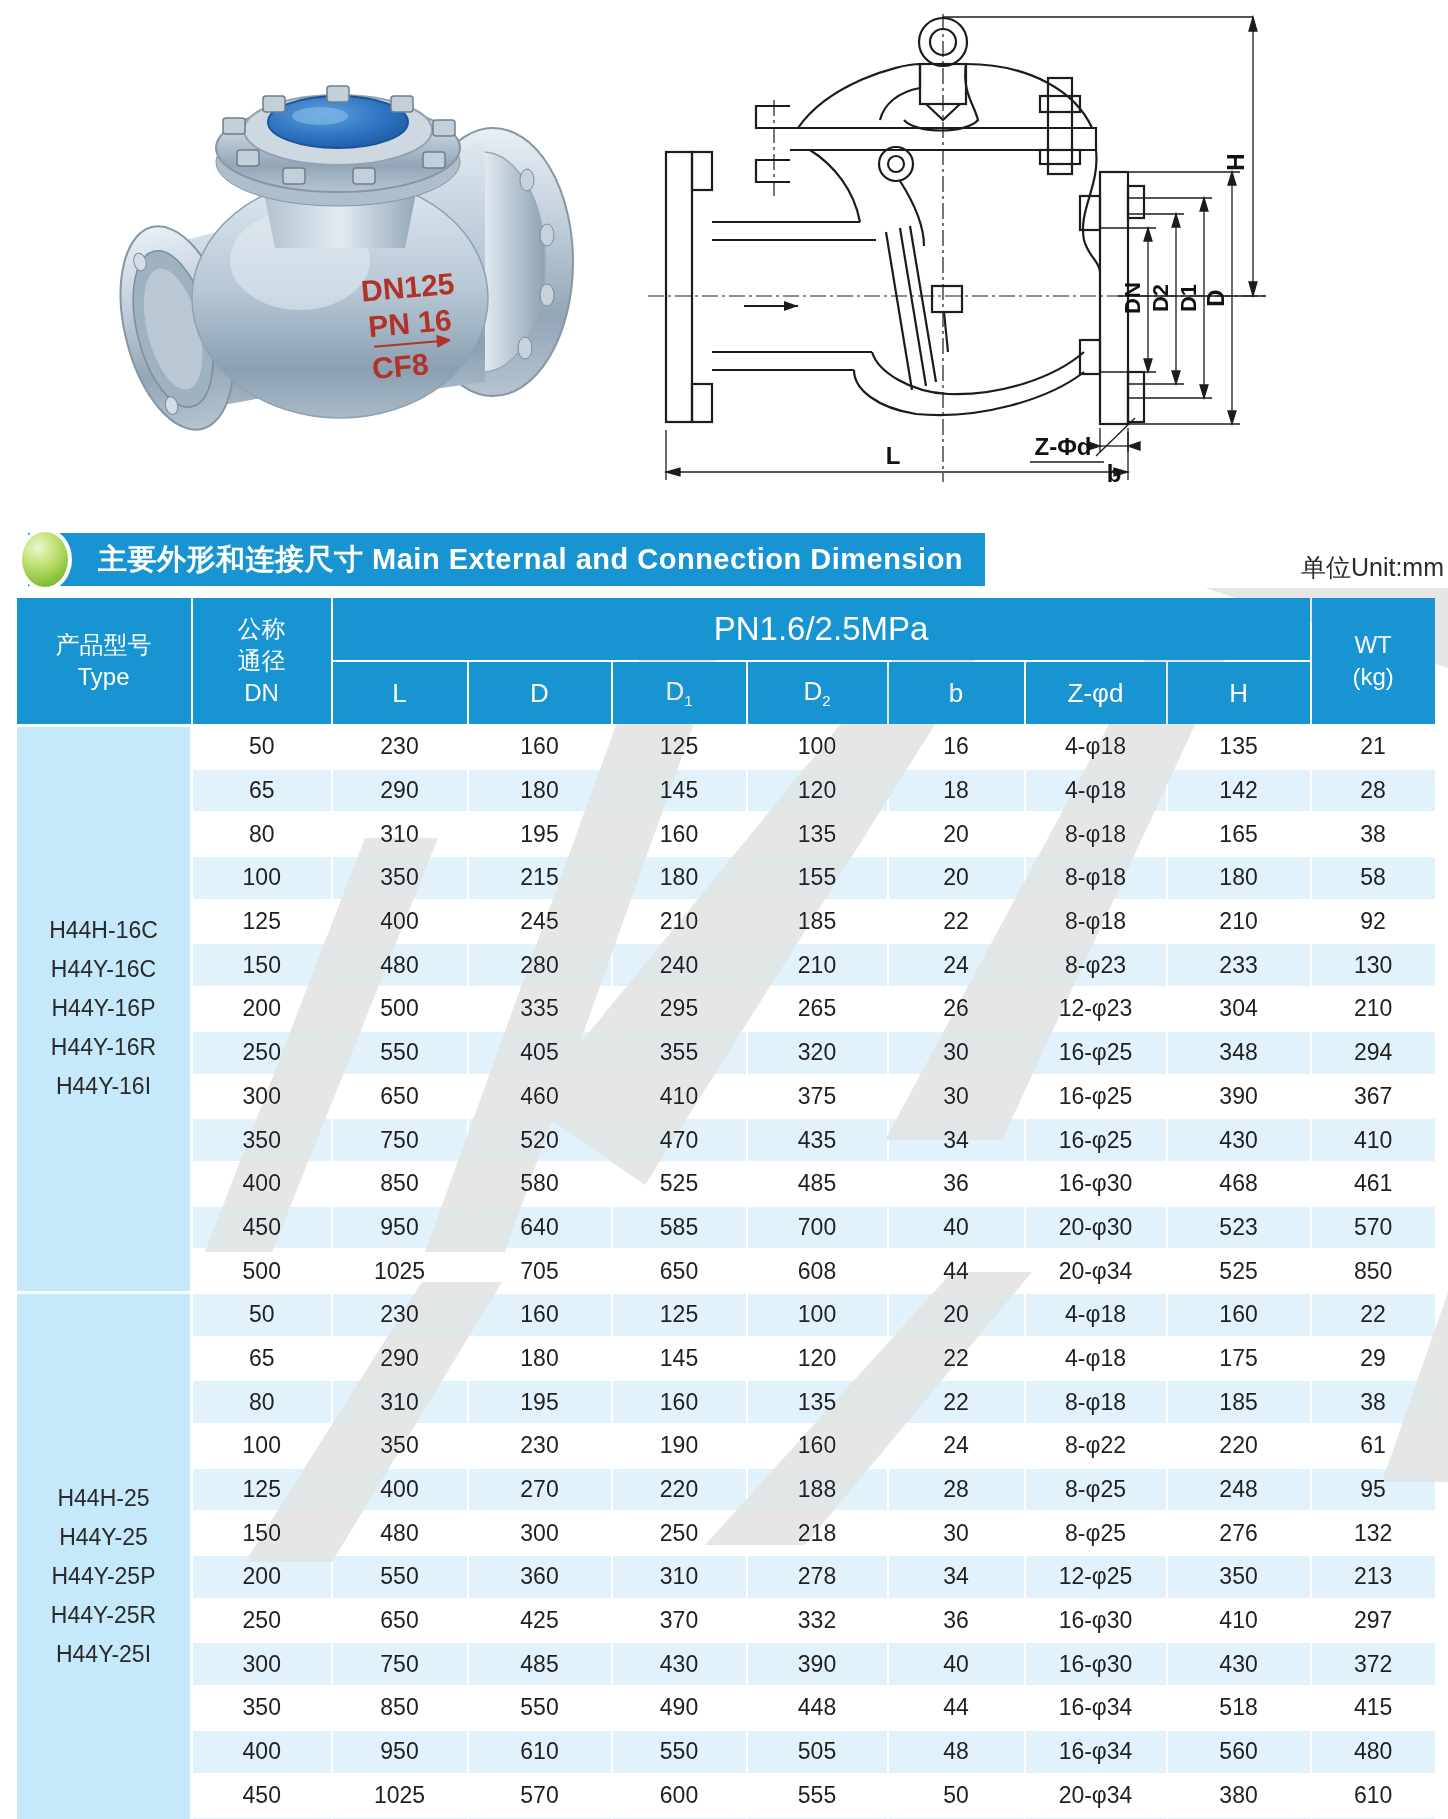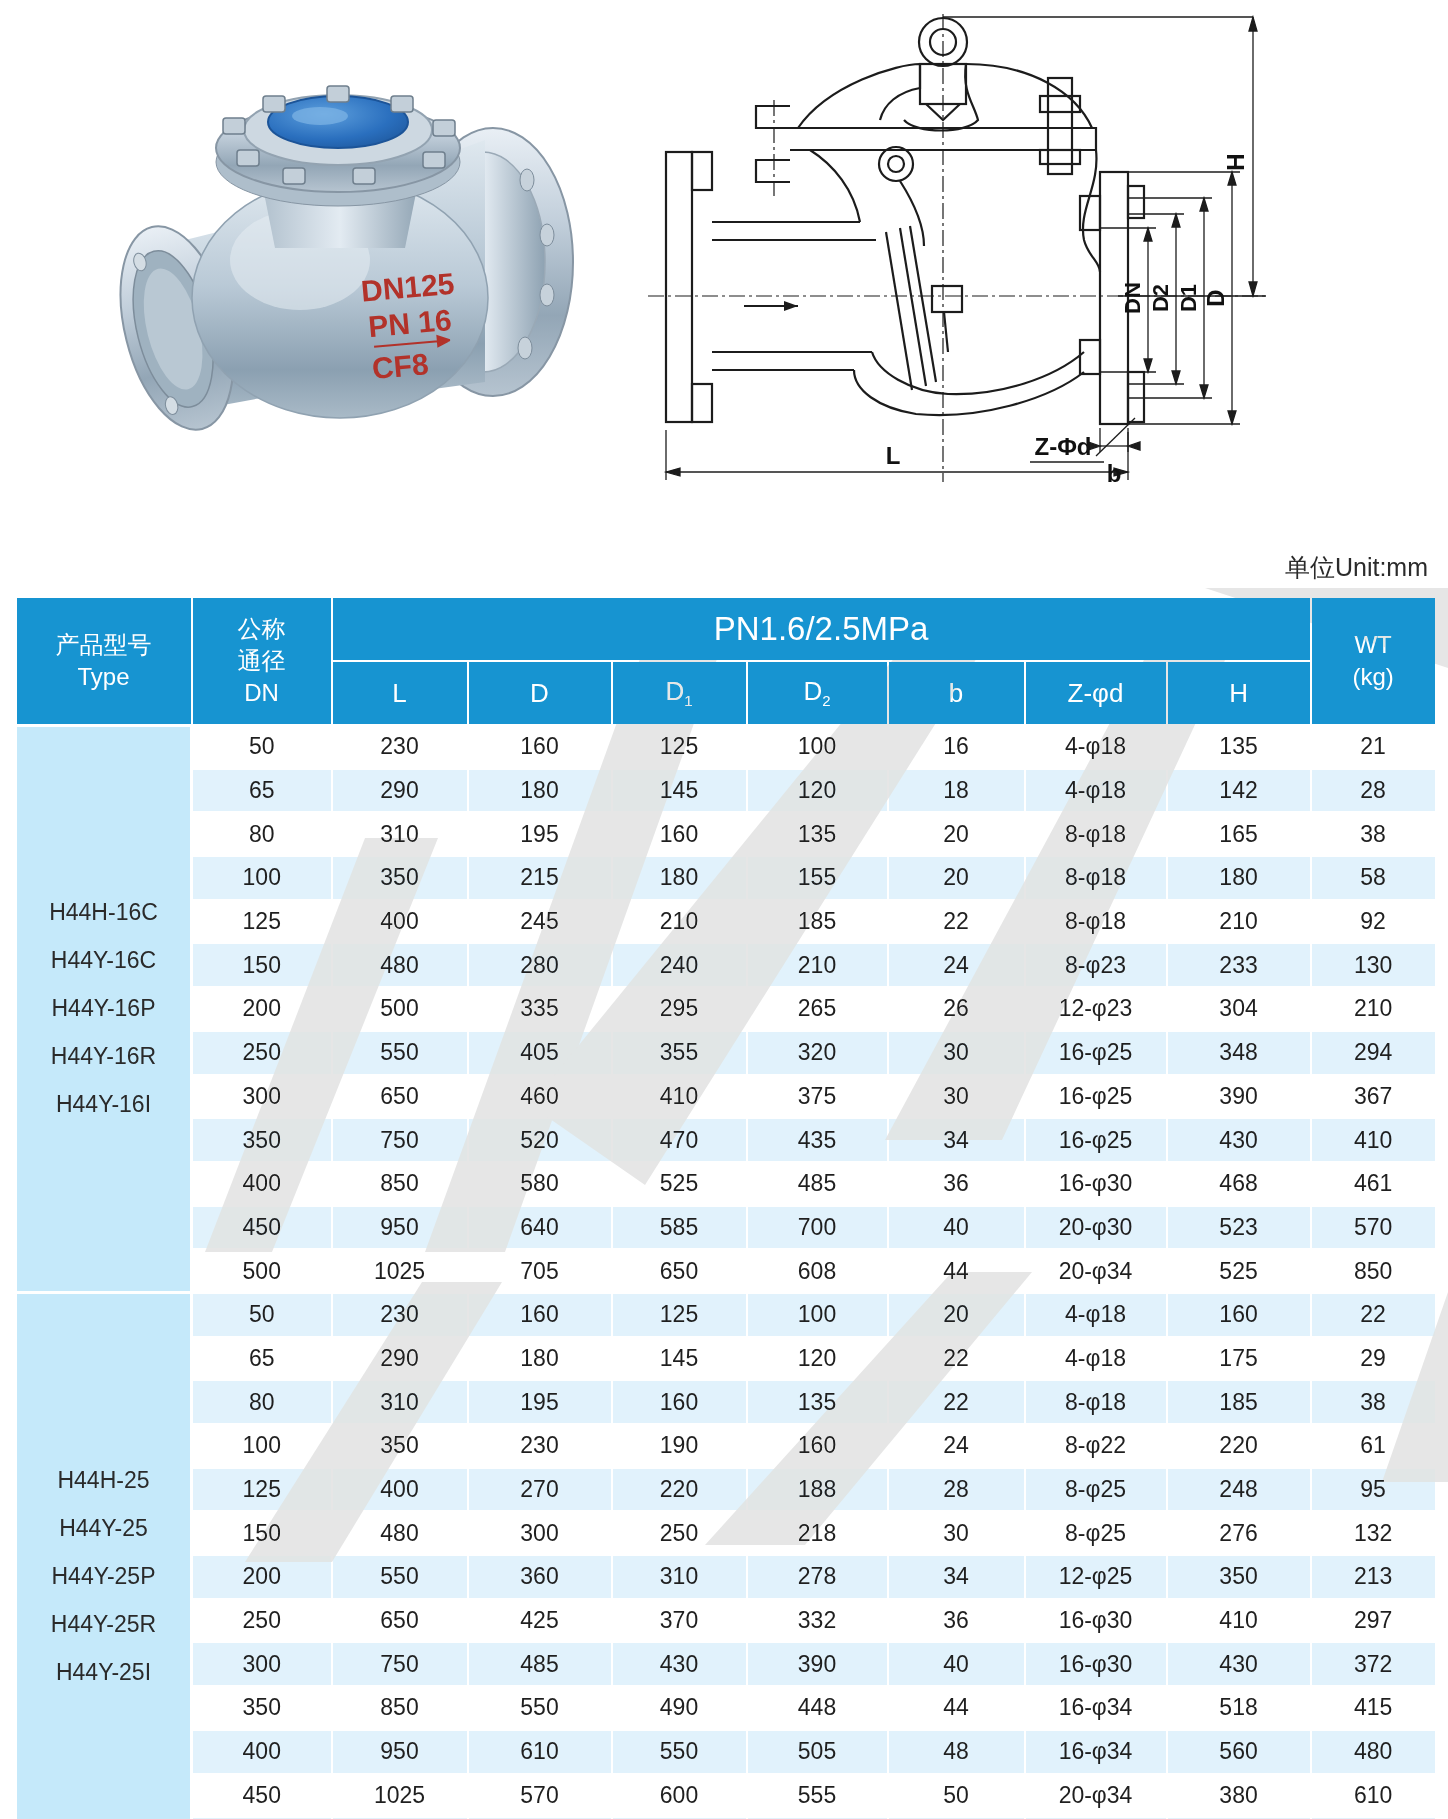--- a/index.html
+++ b/index.html
@@ -14,35 +14,35 @@
   .drawing text{font-family:"Liberation Sans",sans-serif;fill:#111;}
 
   
   .section-bar{position:absolute;left:28px;top:533px;width:957px;height:53px;
                background:#1794d1;display:flex;align-items:center;}
   .section-title{margin-left:70px;color:#fff;font-size:29px;font-weight:bold;letter-spacing:.5px;white-space:nowrap;}
   .ball{position:absolute;left:-10px;top:-5px;width:54px;height:63px;border-radius:50%;
         background:radial-gradient(circle at 35% 28%, #ecf7cd 0%, #bfe071 38%, #8cc440 70%, #6ea92f 100%);
         border:4px solid #fff;box-sizing:border-box;}
 
-  .unit-label{position:absolute;right:20px;top:551px;font-size:25px;color:#2b2b2b;}
+  .unit-label{position:absolute;right:4px;top:551px;font-size:25px;color:#2b2b2b;}
 
   
   .table-wrap{position:absolute;left:14px;top:596px;width:1420px;}
   table{border-collapse:collapse;table-layout:fixed;width:1420px;}
   th,td{padding:0;text-align:center;vertical-align:middle;}
   thead th{background:#1794d1;color:#fff;font-weight:normal;border:2px solid #fff;}
   .th-group{height:62px;font-size:33px;}
   .th-type,.th-dn,.th-wt{font-size:24px;line-height:1.32;}
   #dim-row th{height:62px;font-size:26px;}
   #dim-row th sub{font-size:15px;}
   tbody td{height:41.7px;font-size:23px;color:#1f1f1f;border:2px solid #fff;background:#fff;}
   tbody tr:nth-child(even) td:not(.type-cell){background:#e1f2fc;}
   tbody td.type-cell{background:#c5e9fa;border:3px solid #fff;}
-  .type-stack{display:flex;flex-direction:column;justify-content:center;gap:25px;}
+  .type-stack{display:flex;flex-direction:column;justify-content:center;gap:16px;}
   .type-label{font-size:23px;color:#2a2a2a;line-height:1;}
 
   
   .watermark{position:absolute;left:0;top:0;width:1448px;height:1819px;
              pointer-events:none;mix-blend-mode:darken;}
 </style>
 </head>
 <body>
 
 <div class="page">
@@ -236,20 +236,24 @@
       <text x="576" y="298" transform="rotate(-90 576,298)" text-anchor="middle">D</text>
       <text x="548" y="298" transform="rotate(-90 548,298)" text-anchor="middle" font-size="22">D1</text>
       <text x="520" y="298" transform="rotate(-90 520,298)" text-anchor="middle" font-size="22">D2</text>
       <text x="492" y="298" transform="rotate(-90 492,298)" text-anchor="middle" font-size="22">DN</text>
       <text x="415" y="455" text-anchor="middle">Z-Φd</text>
       <text x="466" y="482" text-anchor="middle">b</text>
       <text x="245" y="464" text-anchor="middle">L</text>
     </g>
   </svg>
 
+  <div class="section-bar">
+    <span class="ball"></span>
+    <span class="section-title">主要外形和连接尺寸 Main External and Connection Dimension</span>
+  </div>
   <div class="unit-label">单位Unit:mm</div>
 
   <div class="table-wrap">
     <table>
       <colgroup>
         <col style="width:176px">
           <col style="width:140px">
           <col style="width:136px">
           <col style="width:144px">
         <col style="width:135px">

